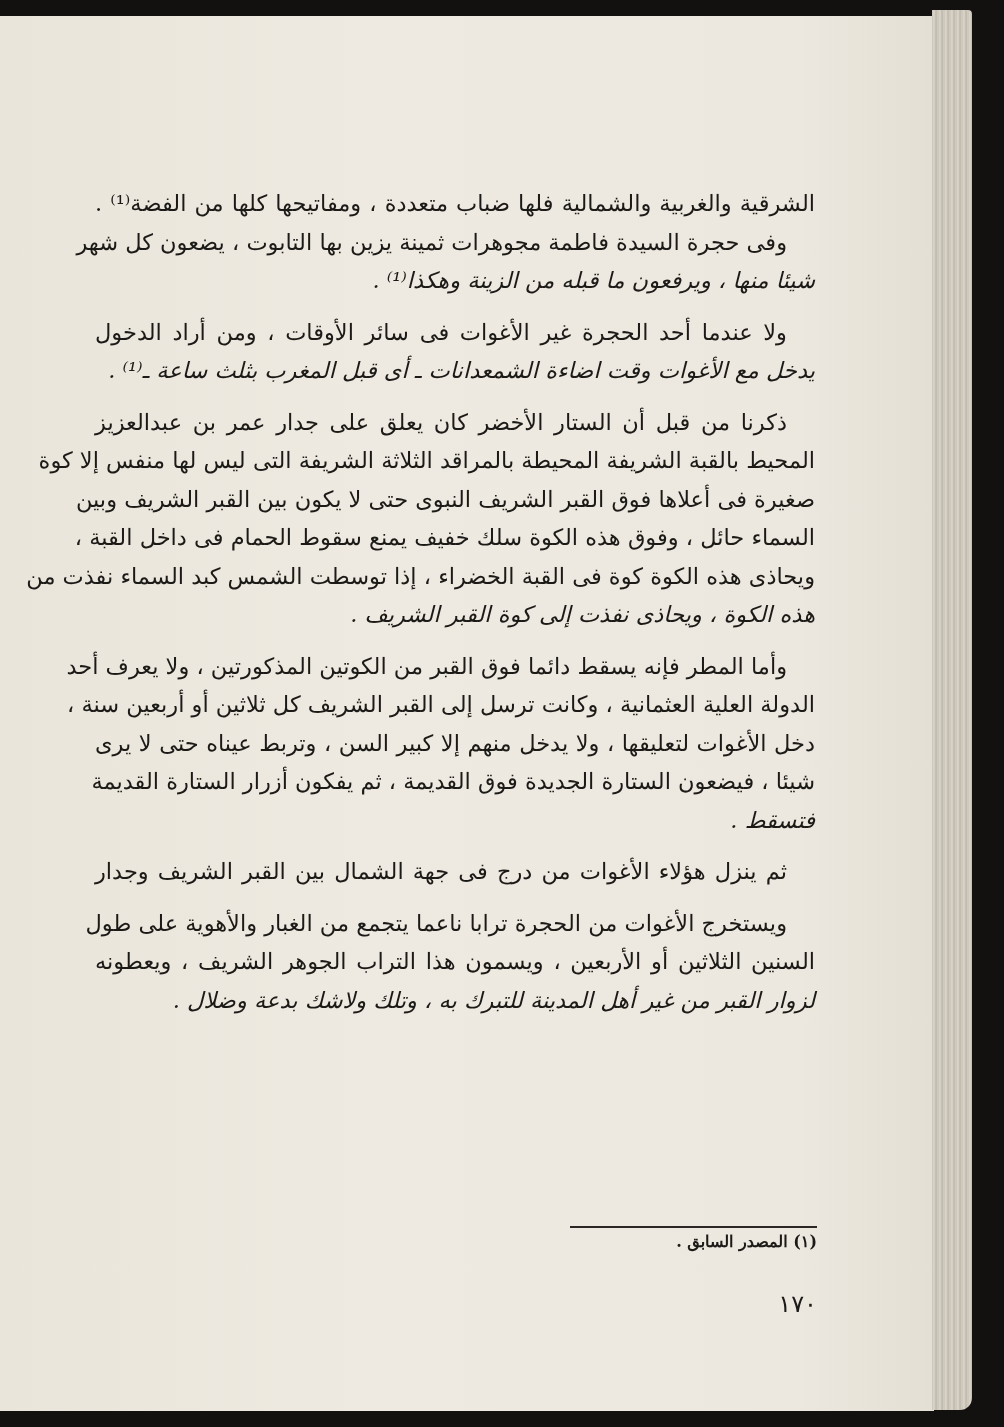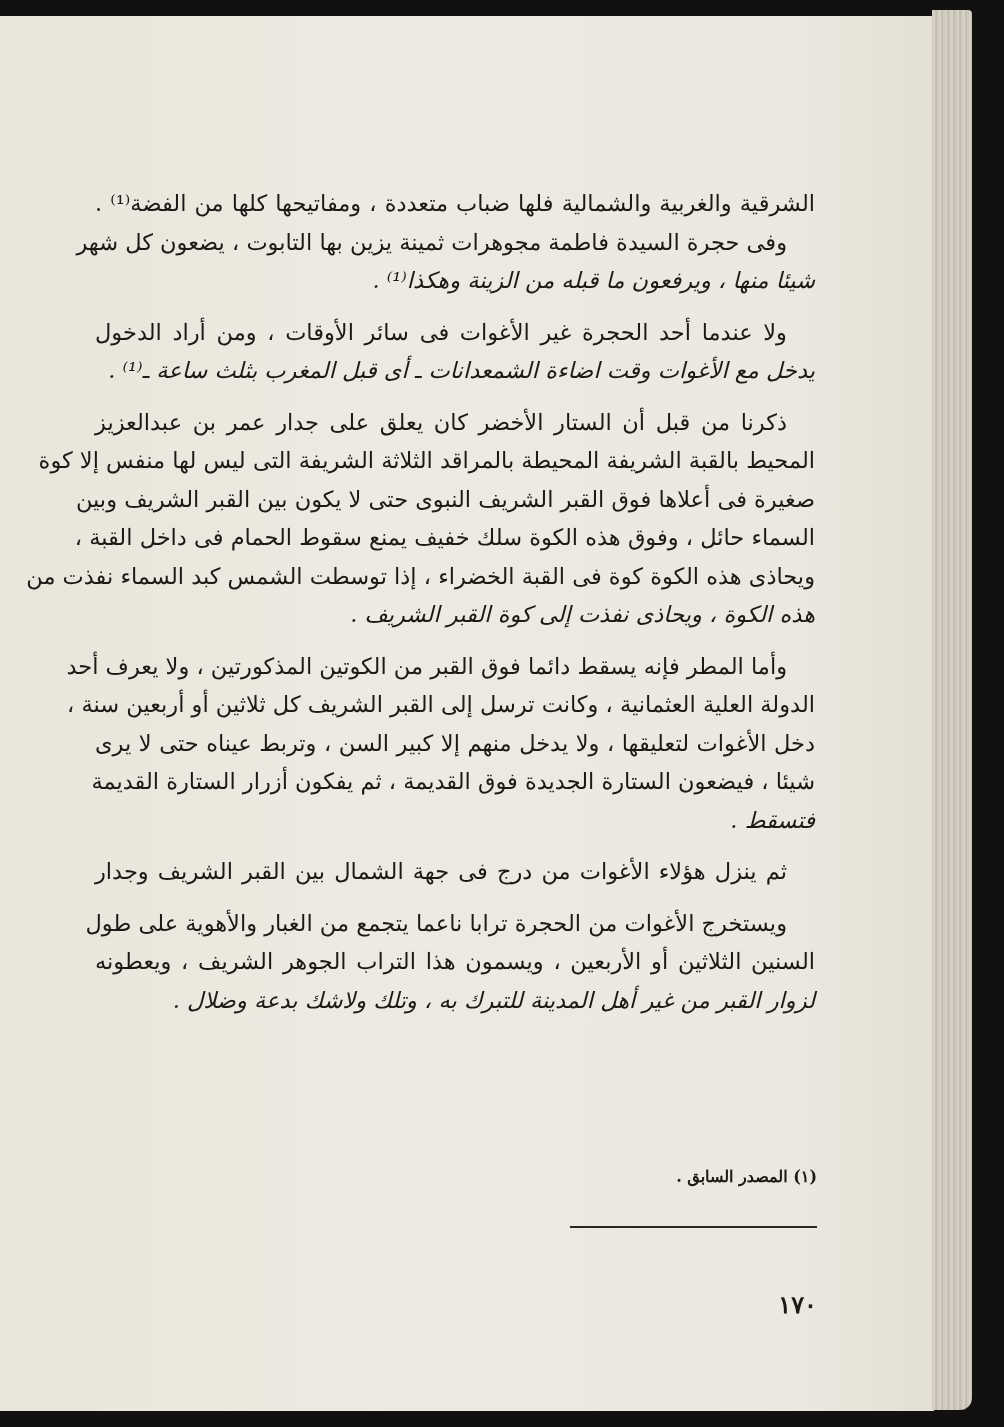--- a/index.html
+++ b/index.html
@@ -32,28 +32,28 @@
     }
     .para { margin: 0 0 13px 0; }
     .para .line { display: block; text-align-last: justify; white-space: nowrap; }
     .para .line.last { text-align-last: right; font-style: italic; }
     .para .line.indent { padding-right: 28px; }
     .footnote-rule {
       position: absolute; left: 570px; top: 1226px;
       width: 247px; height: 2px; background: #2a2724;
     }
     .footnote {
-      position: absolute; left: 560px; top: 1167px;
+      position: absolute; left: 560px; top: 1232px;
       width: 257px; direction: rtl; text-align: right;
       font-size: 16px; color: #1c1a17; font-weight: bold;
     }
     .page-number {
       position: absolute; left: 760px; top: 1290px;
       width: 57px; direction: rtl; text-align: right;
-      font-size: 24px; font-weight: bold; color: #1c1a17;
+      font-size: 24px; font-weight: normal; color: #1c1a17;
     }
   </style>
 </head>
 <body>
 
 <div class="page"></div>
 <div class="page-edges"></div>
 
 <div class="text-block">
   <p class="para">

